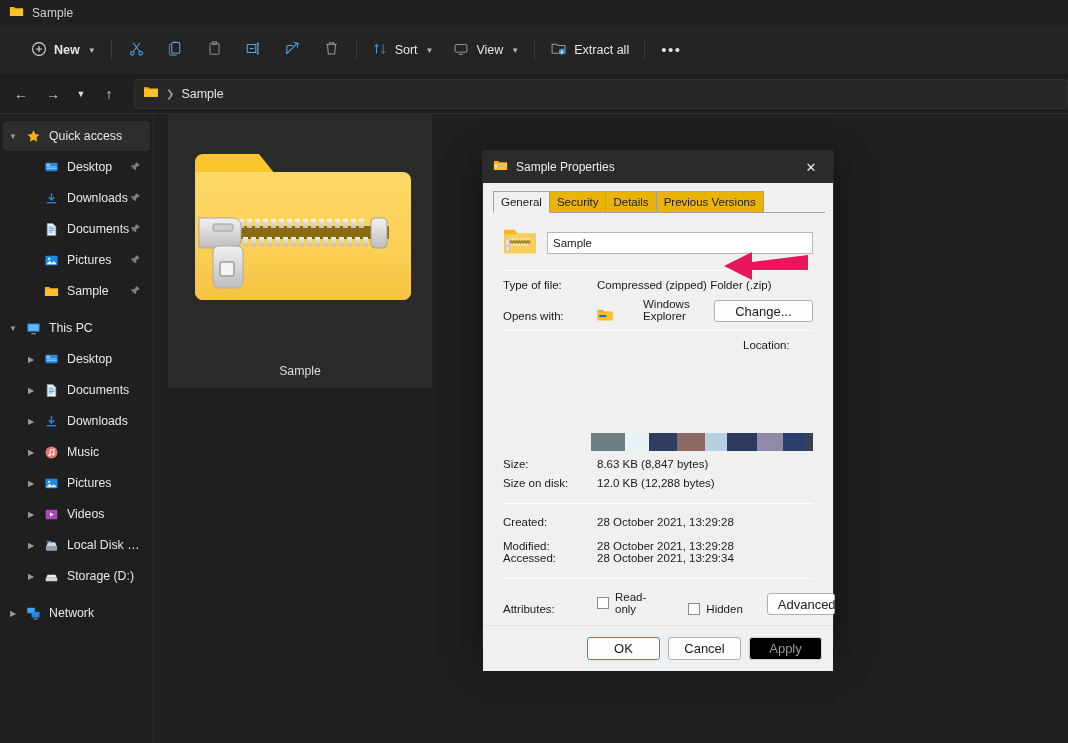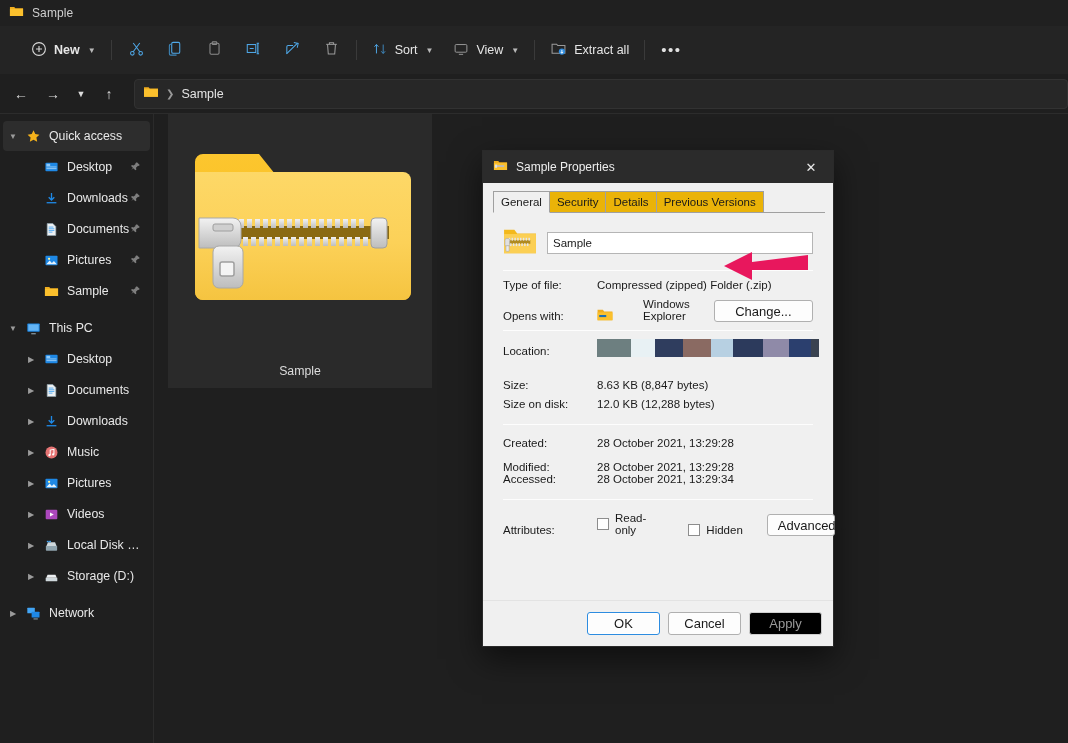--- a/index.html
+++ b/index.html
@@ -684,21 +684,21 @@
               <path d="M.5 5h17v9H.5z" fill="#fbc02d"></path>
               <rect x="2.4" y="8" width="8" height="2.4" fill="#1a6fb5"></rect>
             </svg>
         </span>
         <span class="val" style="flex:1">Windows Explorer</span>
         <button class="btn" style="width:100px">Change...</button>
       </div>
 
       <div class="hr"></div>
 
-      <div class="row" style="margin-bottom:22px;">
+      <div class="row" style="margin-bottom:7px;flex-direction:column;">
         <span class="lab">Location:</span>
         <span class="redact">
           <span style="width:34px;background:#6d7f80"></span>
             <span style="width:24px;background:#e8f1f4"></span>
             <span style="width:28px;background:#2f3d5e"></span>
             <span style="width:28px;background:#8a6a62"></span>
             <span style="width:22px;background:#b7d0e2"></span>
             <span style="width:30px;background:#2c3a5c"></span>
             <span style="width:26px;background:#8f8aa8"></span>
             <span style="width:22px;background:#2b3f6e"></span>

